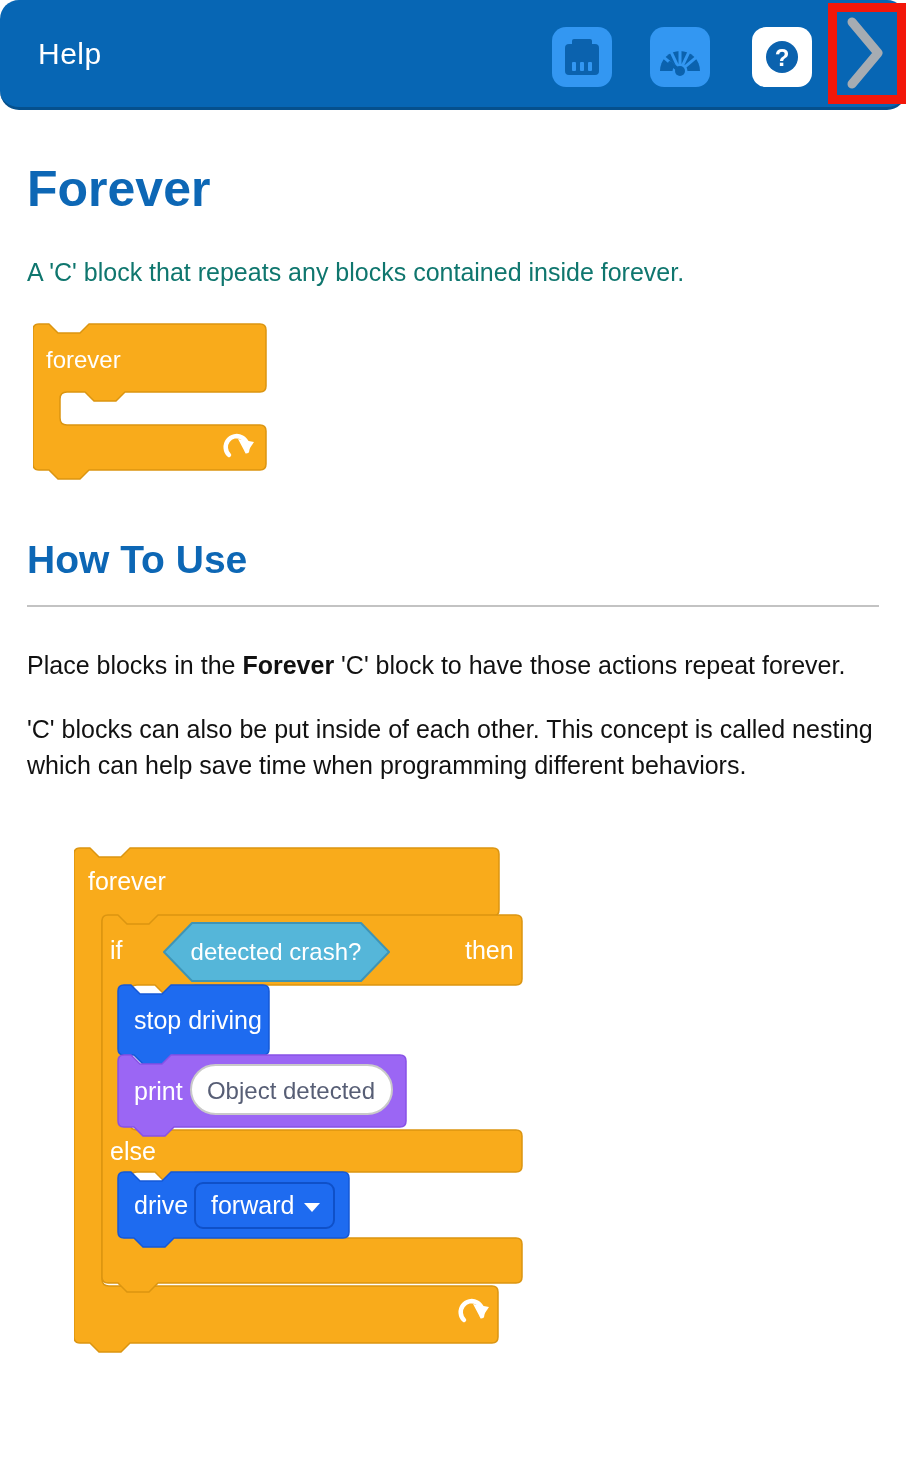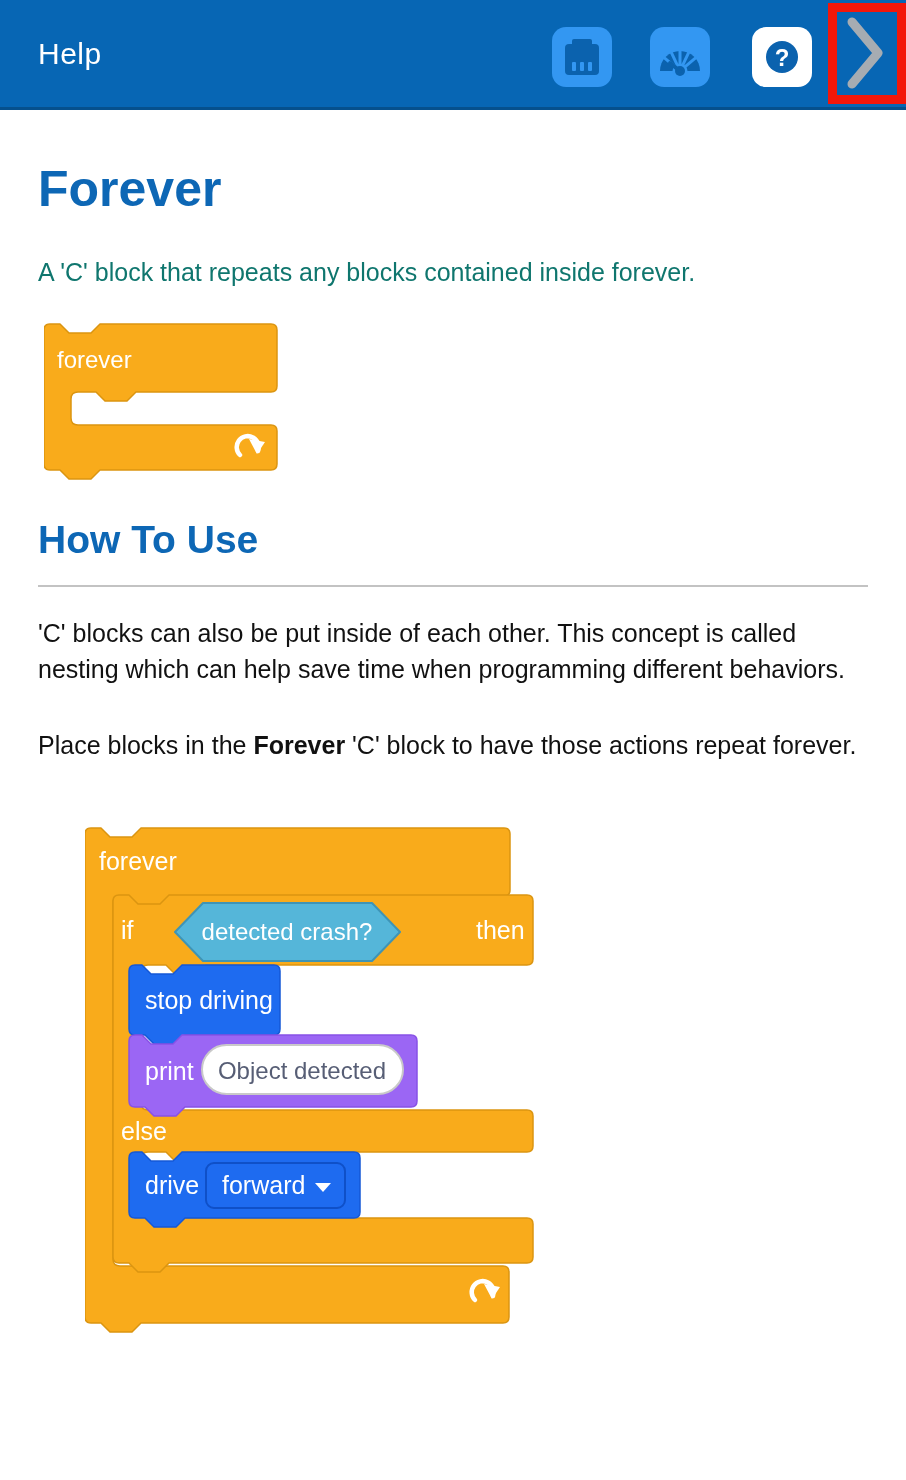--- a/index.html
+++ b/index.html
@@ -4,20 +4,21 @@
 <style>
   html,body{margin:0;padding:0;}
   body{
     width:906px;height:1480px;overflow:hidden;background:#ffffff;
     font-family:"Liberation Sans",sans-serif;position:relative;
   }
   
   header{
     position:relative;height:107px;background:#0766B4;
     border-bottom:3px solid #05508D;
+    border-radius:19px;
   }
   .help-title{
     position:absolute;left:38px;top:50%;transform:translateY(-50%);
     color:#ffffff;font-size:30px;letter-spacing:.5px;
   }
   .icon-btn{
     position:absolute;top:27px;width:60px;height:60px;border-radius:14px;
     border:none;padding:0;margin:0;cursor:pointer;display:block;
   }
   .icon-btn.blue{background:#3397F2;}
@@ -27,27 +28,27 @@
   #btn-help{left:752px;}
   .next-btn{
     position:absolute;left:837px;top:12px;width:60px;height:83px;
     background:transparent;border:none;padding:0;cursor:pointer;
   }
   .click-highlight{
     position:absolute;left:828px;top:3px;width:78px;height:101px;
     border:9px solid #F3170A;box-sizing:border-box;pointer-events:none;
   }
   
-  .content{padding:0 38px;}
+  .content{padding:0 27px;}
   h1{
     margin:50px 0 0;font-size:50px;line-height:58px;font-weight:bold;color:#0D67B5;
   }
   .desc{margin:40px 0 0;font-size:25px;color:#0f766e;}
   .small-block-svg{display:block;margin:36px 0 0 6px;}
-  h2{margin:32px 0 0;font-size:39px;line-height:46px;font-weight:bold;color:#0D67B5;}
+  h2{margin:52px 0 0;font-size:39px;line-height:46px;font-weight:bold;color:#0D67B5;}
   hr{margin:22px 0 0;border:none;border-top:2px solid #C3C3C3;}
   .para{margin:28px 0 0;font-size:25px;line-height:36px;color:#111111;}
   .para.first{margin-top:40px;}
   .big-block-svg{display:block;margin:64px 0 0 47px;}
   svg text{font-family:"Liberation Sans",sans-serif;}
 </style>
 </head>
 <body>
 
 <header>
@@ -108,23 +109,23 @@
     <text x="13" y="45" font-size="24" fill="#ffffff">forever</text>
     <g>
       <path d="M 196 132 A 11 11 0 1 1 214 128" fill="none" stroke="#ffffff" stroke-width="4.5" stroke-linecap="round"></path>
       <path d="M 221 119 L 205 116 L 213 131 Z" fill="#ffffff"></path>
     </g>
   </svg>
 
   <h2>How To Use</h2>
   <hr>
 
+  <p class="para first"><span>Place blocks in the </span><strong>Forever</strong><span> 'C' block to have those actions repeat forever.</span></p>
+
   <p class="para">'C' blocks can also be put inside of each other. This concept is called nesting which can help save time when programming different behaviors.</p>
-
-  <p class="para first"><span>Place blocks in the </span><strong>Forever</strong><span> 'C' block to have those actions repeat forever.</span></p>
 
   <svg class="big-block-svg" width="450" height="512" viewBox="0 0 450 512">
 
     <path d="M 6 1 L 16 1 L 25 10 L 47 10 L 56 1 L 419 1 Q 425 1 425 7 L 425 63 Q 425 69 419 69
              L 84 69 L 75 78 L 53 78 L 44 69 L 35 69 Q 28 69 28 76
              L 28 432 Q 28 439 35 439 L 418 439 Q 424 439 424 445 L 424 490 Q 424 496 418 496
              L 56 496 L 47 505 L 25 505 L 16 496 L 6 496 Q 0 496 0 490 L 0 7 Q 0 1 6 1 Z" fill="#F9AB1B" stroke="#DB9511" stroke-width="1.5" stroke-linejoin="round"></path>
     <text x="14" y="43" font-size="25" fill="#ffffff">forever</text>
 
     <path d="M 34 68 L 44 68 L 53 77 L 75 77 L 84 68 L 442 68 Q 448 68 448 74 L 448 132 Q 448 138 442 138

